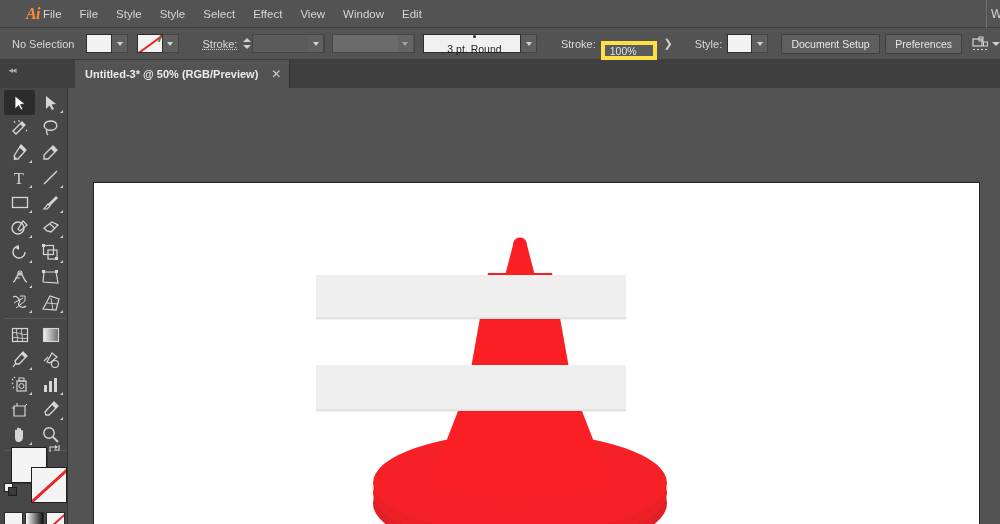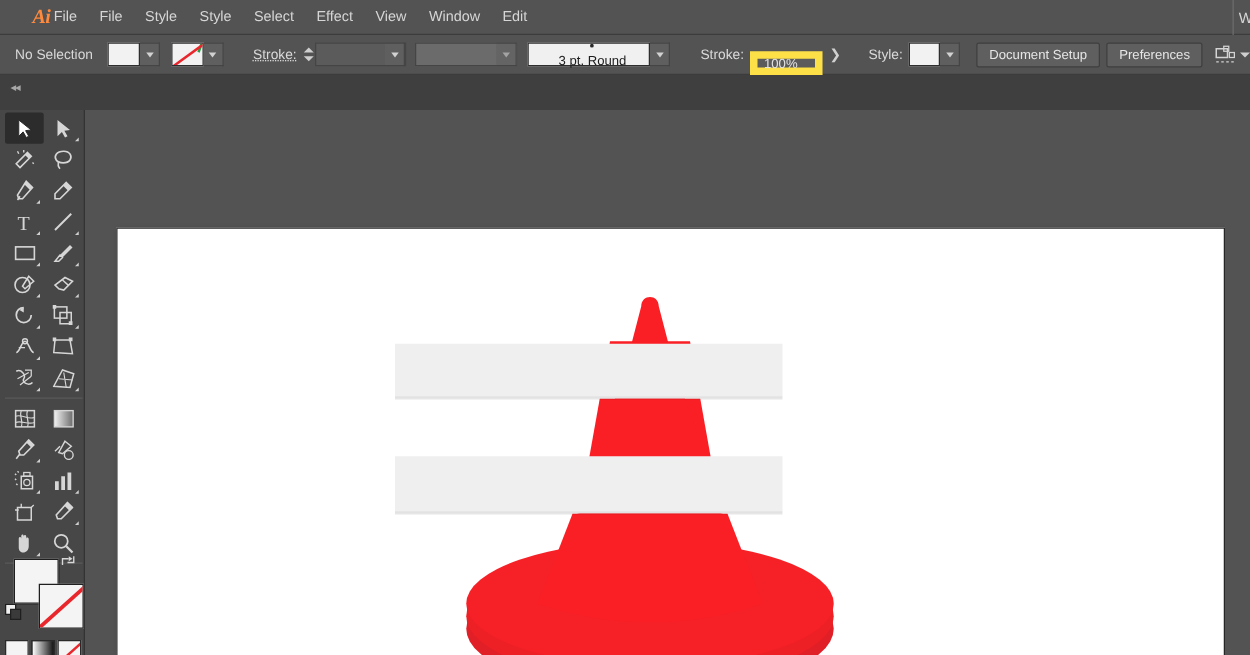--- a/index.html
+++ b/index.html
@@ -119,21 +119,21 @@
     width: 98px; height: 19px; background: #f0f0f0;
     border: 1px solid #2e2e2e; display: flex; align-items: center;
     font-size: 10.5px; color: #1d1d1d; padding-left: 5px; gap: 5px; flex-direction: column;
   }
   #profile-box .dot {
     width: 3px; height: 3px; border-radius: 50%; background: #2a2a2a;
     flex: none;
   }
   #opacity-field {
     width: 66px; height: 19px; background: #5b5b5b;
-    border: 6px solid #fde047; font-size: 10.5px; color: #e2e2e2;
+    border: 4px solid #fde047; font-size: 10.5px; color: #e2e2e2;
     display: flex; align-items: center; padding-left: 5px; margin-top: 14px;
   }
   #opacity-arrow { font-size: 11px; color: #d0d0d0; margin: 0 8px 0 6px; }
   #style-sw {
     width: 25px; height: 19px; background: #f2f2f2; border: 1px solid #2e2e2e;
   }
   .push-btn {
     height: 20px; background: #5f5f5f; border: 1px solid #3f3f3f;
     border-radius: 2px; font-size: 10.5px; color: #e6e6e6;
     display: flex; align-items: center; justify-content: center;
@@ -369,20 +369,24 @@
         <rect x="7" y="1" width="4" height="4" fill="none" stroke="#d4d4d4" stroke-width="1"></rect>
         <line x1="1" y1="13.5" x2="15" y2="13.5" stroke="#d4d4d4" stroke-width="1" stroke-dasharray="2 2"></line>
         <rect x="11.5" y="6" width="4" height="4" fill="none" stroke="#d4d4d4" stroke-width="1"></rect>
       </svg>
     </span>
     <i class="chev"></i>
   </div>
 
   <div id="tabbar">
     <div id="collapse-arrows">◂◂</div>
+    <div id="doc-tab">
+      <span id="doc-tab-title">Untitled-3* @ 50% (RGB/Preview)</span>
+      <span id="doc-tab-close">✕</span>
+    </div>
   </div>
 
   <div id="toolpanel">
     <div id="tool-grid">
 
       <div class="tool active">
         <svg width="14" height="16" viewBox="0 0 14 16">
             <path d="M2 1 L2 14 L5.5 10.5 L8 15 L10 14 L7.5 9.5 L12 9 Z" fill="#fff" stroke="#2b2b2b" stroke-width="0.8"></path>
           </svg>
       </div>

